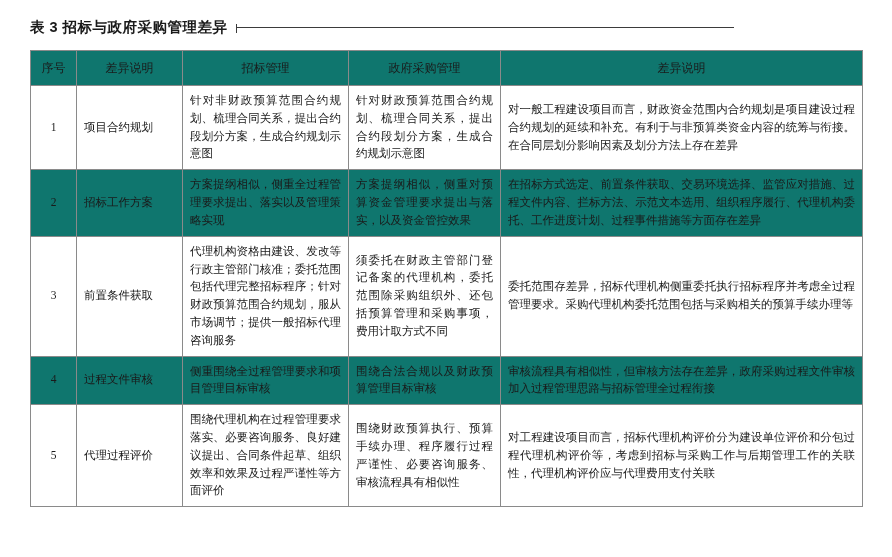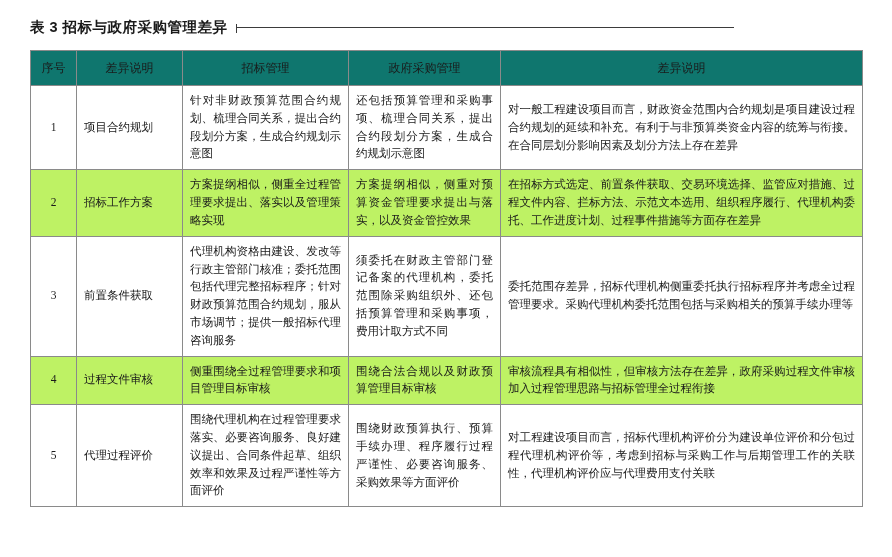--- a/index.html
+++ b/index.html
@@ -79,21 +79,21 @@
     font-size: 11.5px;
   }
   td.c-name {
     text-align: left;
   }
   td.c-body {
     text-align: justify;
     text-justify: inter-ideograph;
   }
   tr.shaded td {
-    background: #bef264;
+    background: #0f766e;
   }
   
   col.w-num   { width: 46px; }
   col.w-name  { width: 106px; }
   col.w-bid   { width: 166px; }
   col.w-gov   { width: 152px; }
   col.w-note  { width: 362px; }
 </style>
 </head>
 <body>
@@ -120,21 +120,21 @@
         <th>招标管理</th>
         <th>政府采购管理</th>
         <th>差异说明</th>
       </tr>
     </thead>
     <tbody>
       <tr>
         <td class="c-num">1</td>
         <td class="c-name">项目合约规划</td>
         <td class="c-body">针对非财政预算范围合约规划、梳理合同关系，提出合约段划分方案，生成合约规划示意图</td>
-        <td class="c-body">还包括预算管理和采购事项、梳理合同关系，提出合约段划分方案，生成合约规划示意图</td>
+        <td class="c-body">针对财政预算范围合约规划、梳理合同关系，提出合约段划分方案，生成合约规划示意图</td>
         <td class="c-body">对一般工程建设项目而言，财政资金范围内合约规划是项目建设过程合约规划的延续和补充。有利于与非预算类资金内容的统筹与衔接。在合同层划分影响因素及划分方法上存在差异</td>
       </tr>
       <tr class="shaded">
         <td class="c-num">2</td>
         <td class="c-name">招标工作方案</td>
         <td class="c-body">方案提纲相似，侧重全过程管理要求提出、落实以及管理策略实现</td>
         <td class="c-body">方案提纲相似，侧重对预算资金管理要求提出与落实，以及资金管控效果</td>
         <td class="c-body">在招标方式选定、前置条件获取、交易环境选择、监管应对措施、过程文件内容、拦标方法、示范文本选用、组织程序履行、代理机构委托、工作进度计划、过程事件措施等方面存在差异</td>
       </tr>
       <tr>
@@ -148,19 +148,19 @@
         <td class="c-num">4</td>
         <td class="c-name">过程文件审核</td>
         <td class="c-body">侧重围绕全过程管理要求和项目管理目标审核</td>
         <td class="c-body">围绕合法合规以及财政预算管理目标审核</td>
         <td class="c-body">审核流程具有相似性，但审核方法存在差异，政府采购过程文件审核加入过程管理思路与招标管理全过程衔接</td>
       </tr>
       <tr>
         <td class="c-num">5</td>
         <td class="c-name">代理过程评价</td>
         <td class="c-body">围绕代理机构在过程管理要求落实、必要咨询服务、良好建议提出、合同条件起草、组织效率和效果及过程严谨性等方面评价</td>
-        <td class="c-body">围绕财政预算执行、预算手续办理、程序履行过程严谨性、必要咨询服务、采购效果等方面评价</td>
+        <td class="c-body">围绕财政预算执行、预算手续办理、程序履行过程严谨性、必要咨询服务、审核流程具有相似性</td>
         <td class="c-body">对工程建设项目而言，招标代理机构评价分为建设单位评价和分包过程代理机构评价等，考虑到招标与采购工作与后期管理工作的关联性，代理机构评价应与代理费用支付关联</td>
       </tr>
     </tbody>
   </table>
 
 </div>
 
 </body></html>

